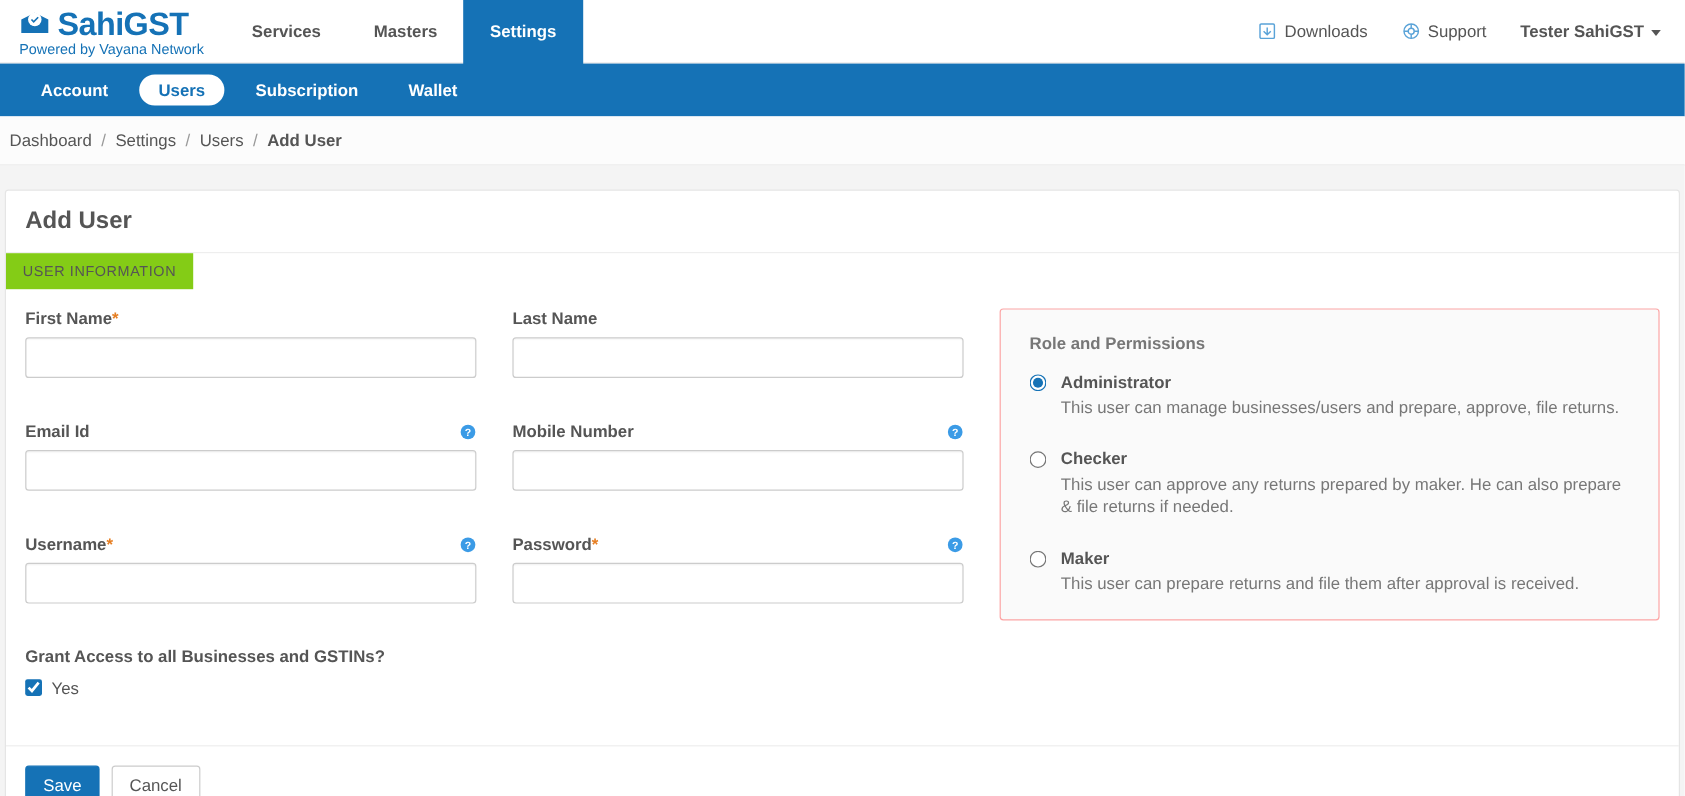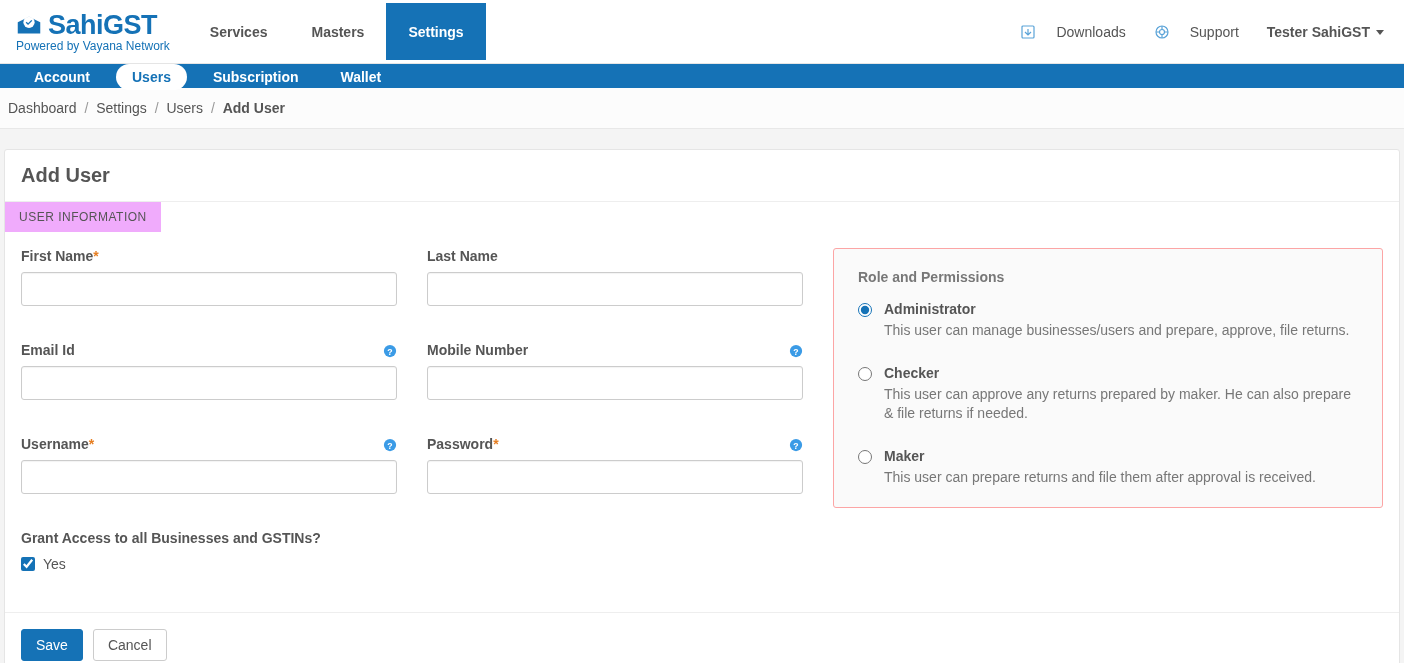--- a/index.html
+++ b/index.html
@@ -1,47 +1,47 @@
 <!DOCTYPE html>
 <html><head>
   <meta charset="utf-8">
   <style>
     * { margin: 0; padding: 0; box-sizing: border-box; }
     body { font-family: -apple-system, BlinkMacSystemFont, "Segoe UI", Helvetica, Arial, sans-serif; font-size: 14px; color: #555; background: #fff; }
     
-    .top-nav { display: flex; align-items: center; height: 64px; border-bottom: 1px solid #e5e5e5; padding: 0; }
+    .top-nav { display: flex; align-items: center; height: 53px; border-bottom: 1px solid #e5e5e5; padding: 0; }
     .logo-wrap { display: flex; flex-direction: column; padding: 0 18px 0 14px; }
     .logo-main { display: flex; align-items: center; gap: 4px; }
     .logo-icon { width: 30px; height: 24px; }
     .logo-text { font-size: 27px; font-weight: 700; color: #1572b6; letter-spacing: -0.5px; }
     .logo-sub { font-size: 12px; color: #1572b6; margin-top: -2px; padding-left: 2px; }
     
     .nav-item { padding: 0 22px; height: 57px; display: flex; align-items: center; color: #555; font-weight: 700; font-size: 14px; cursor: pointer; text-align: center; }
     .nav-item.active { background: #1572b6; color: #fff; }
     
     .nav-right { margin-left: auto; display: flex; align-items: center; gap: 28px; padding-right: 20px; }
-    .nav-right-item { display: flex; align-items: flex-start; gap: 20px; color: #555; font-size: 14px; cursor: pointer; }
+    .nav-right-item { display: flex; align-items: flex-start; gap: 6px; color: #555; font-size: 14px; cursor: pointer; }
     .nav-right-item svg { width: 16px; height: 16px; }
     .user-dropdown { display: flex; align-items: center; gap: 6px; font-weight: 700; cursor: pointer; }
     .caret-down { width: 0; height: 0; border-left: 4px solid transparent; border-right: 4px solid transparent; border-top: 5px solid #555; margin-top: 2px; }
     
-    .sub-nav { background: #1572b6; height: 24px; display: flex; align-items: flex-start; padding: 0 18px; gap: 10px; }
+    .sub-nav { background: #1572b6; height: 44px; display: flex; align-items: center; padding: 0 18px; gap: 10px; }
     .sub-nav-item { color: #fff; font-weight: 600; font-size: 14px; padding: 5px 16px; cursor: pointer; border-radius: 14px; }
     .sub-nav-item.active { background: #fff; color: #1572b6; }
     
     .breadcrumb { padding: 12px 8px; font-size: 14px; color: #555; border-bottom: 1px solid #e8e8e8; background: #fcfcfc; }
     .breadcrumb .sep { color: #999; margin: 0 4px; }
     .breadcrumb .current { font-weight: 600; color: #555; }
     .breadcrumb a { color: #555; text-decoration: none; }
     
     .page-wrap { background: #f4f4f4; padding: 20px 0 0 0; min-height: 520px; }
     .card { background: #fff; margin: 0 4px; border: 1px solid #e5e5e5; border-radius: 3px 3px 0 0; }
     .card-title { font-size: 20px; font-weight: 600; color: #555; padding: 14px 16px; border-bottom: 1px solid #eee; }
     .tab-bar { padding: 0; }
-    .tab { display: inline-block; background: #f0abfc; color: #555; font-size: 12px; font-weight: 500; padding: 8px 14px; cursor: default; letter-spacing: 0.5px; }
+    .tab { display: inline-block; background: #84cc16; color: #555; font-size: 12px; font-weight: 500; padding: 8px 14px; cursor: default; letter-spacing: 0.5px; }
     
     .form-body { display: flex; padding: 16px; gap: 30px; }
     .form-left { flex: 1; max-width: 800px; }
     .form-row { display: flex; gap: 30px; margin-bottom: 36px; }
     .form-group { flex: 1; position: relative; }
     .form-label { display: block; font-weight: 600; color: #555; margin-bottom: 8px; font-size: 14px; }
     .req { color: #e67e22; }
     .form-input { width: 100%; height: 34px; border: 1px solid #ccc; border-radius: 3px; padding: 6px 10px; font-size: 14px; box-shadow: inset 0 1px 1px rgba(0,0,0,0.05); }
     .help-icon { position: absolute; right: 0; top: 2px; width: 14px; height: 14px; color: #3b9be6; }
     

